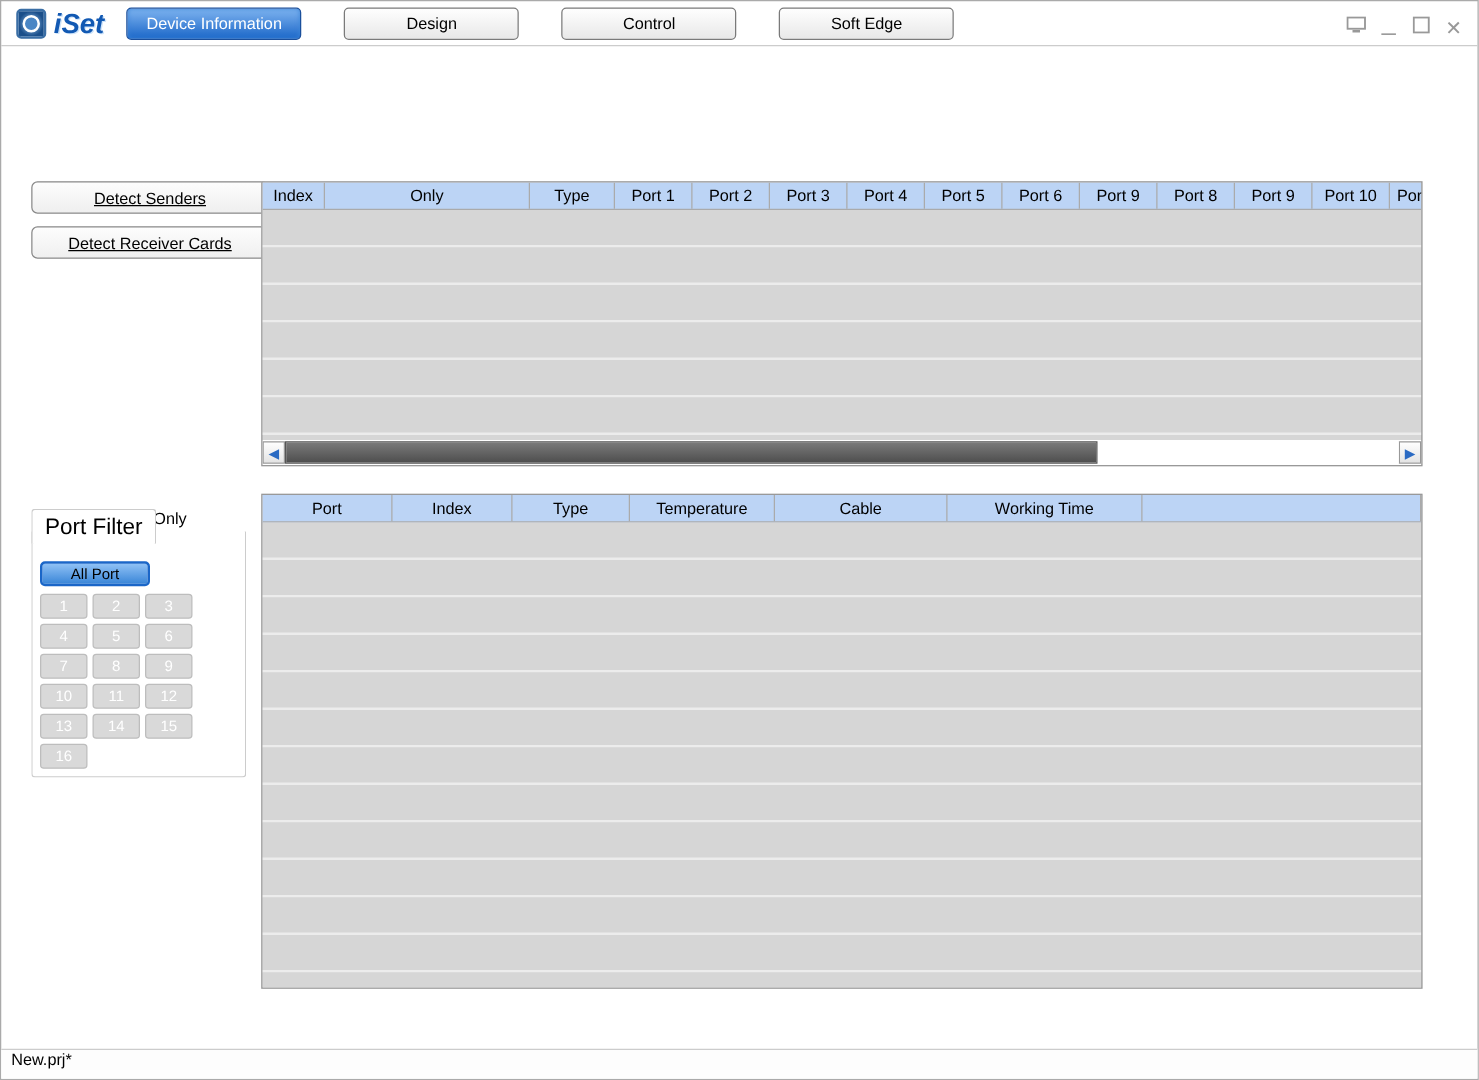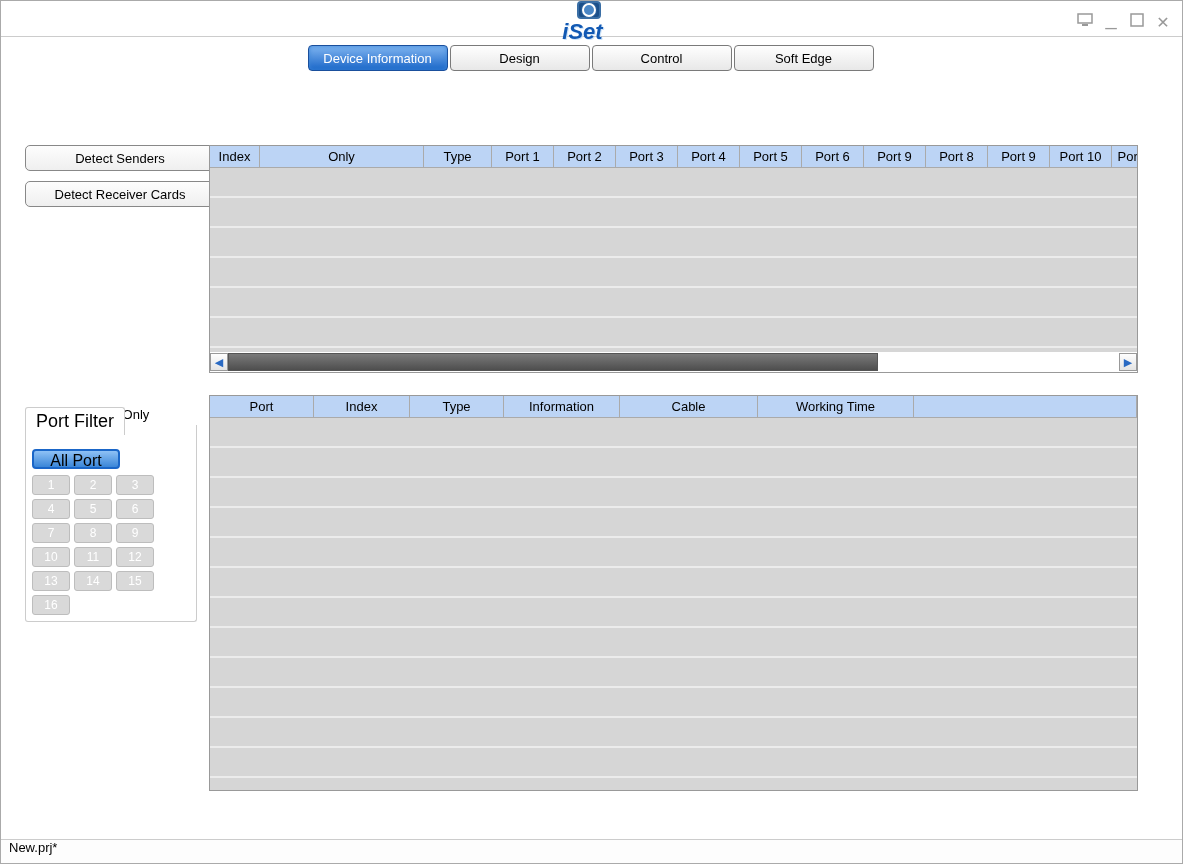--- a/index.html
+++ b/index.html
@@ -15,21 +15,20 @@
     border: 1px solid #aaa;
     overflow: hidden;
   }
   .titlebar {
     height: 36px;
     border-bottom: 1px solid #ccc;
     display: flex;
     align-items: center;
     padding: 0 12px;
     position: relative;
-    flex-direction: column;
   }
   .app-logo {
     width: 24px; height: 24px;
     border: 2px solid #3a6ea5;
     border-radius: 4px;
     background: radial-gradient(circle at 50% 50%, #9cc8f5 0%, #1b4f8a 70%);
     display:flex;align-items:center;justify-content:center;
     margin-right: 6px;
   }
   .app-logo::after{
@@ -39,21 +38,21 @@
     background:#4a86c5;
   }
   .app-title {
     color: #1259b3;
     font-size: 22px;
     font-weight: bold;
     font-style: italic;
     margin-right: 18px;
     text-shadow: 1px 1px 0 #cde3f9;
   }
-  .main-tabs { display:flex; }
+  .main-tabs { display:flex;gap:32px; }
   .main-tab {
     min-width: 140px;
     height: 26px;
     border: 1px solid #7a7a7a;
     border-radius: 4px;
     margin-right: 2px;
     background: linear-gradient(#fefefe,#e8e8e8);
     display:flex;align-items:center;justify-content:center;
     font-size:13px;
     cursor:pointer;
@@ -83,20 +82,21 @@
   }
   .std-btn {
     width:190px;
     height:26px;
     border:1px solid #888;
     border-radius:5px;
     background:linear-gradient(#fdfdfd,#efefef);
     margin-bottom:10px;
     font-size:13px;
     cursor:pointer;
+    text-decoration:underline;
   }
 
   .failed-row {
     position:absolute;
     left:24px; top:356px;
     font-size:13px;
     display:flex;align-items:center;
   }
   .failed-row input{margin-right:4px;}
 
@@ -119,21 +119,21 @@
     background:#fff;
     padding:3px 10px;
     font-size:18px;
   }
   .all-port-btn {
     width:88px;height:20px;
     border:2px solid #1a66c8;
     border-radius:4px;
     background:linear-gradient(#8fc1f5,#3a86d8);
     color:#000;
-    font-size:16px;
+    font-size:12px;
     margin:0 0 6px 2px;
     cursor:pointer;
   }
   .port-grid{display:flex;flex-wrap:wrap;gap:4px;padding:0 2px;}
   .port-btn{
     width:38px;height:20px;
     border:1px solid #bdbdbd;
     border-radius:3px;
     background:#d9d9d9;
     color:#fff;
@@ -315,21 +315,21 @@
       </div>
       <div class="hscroll-arrow">▶</div>
     </div>
   </div>
 
   <div class="receivers-table">
     <div class="receivers-header">
       <div class="rh-cell rh-port">Port</div>
       <div class="rh-cell rh-index">Index</div>
       <div class="rh-cell rh-type">Type</div>
-      <div class="rh-cell rh-temp">Information</div>
+      <div class="rh-cell rh-temp">Temperature</div>
       <div class="rh-cell rh-cable">Cable</div>
       <div class="rh-cell rh-work">Working Time</div>
       <div class="rh-cell rh-extra"></div>
     </div>
     <div>
       <div class="rr-row"></div>
       <div class="rr-row"></div>
       <div class="rr-row"></div>
       <div class="rr-row"></div>
       <div class="rr-row"></div>

